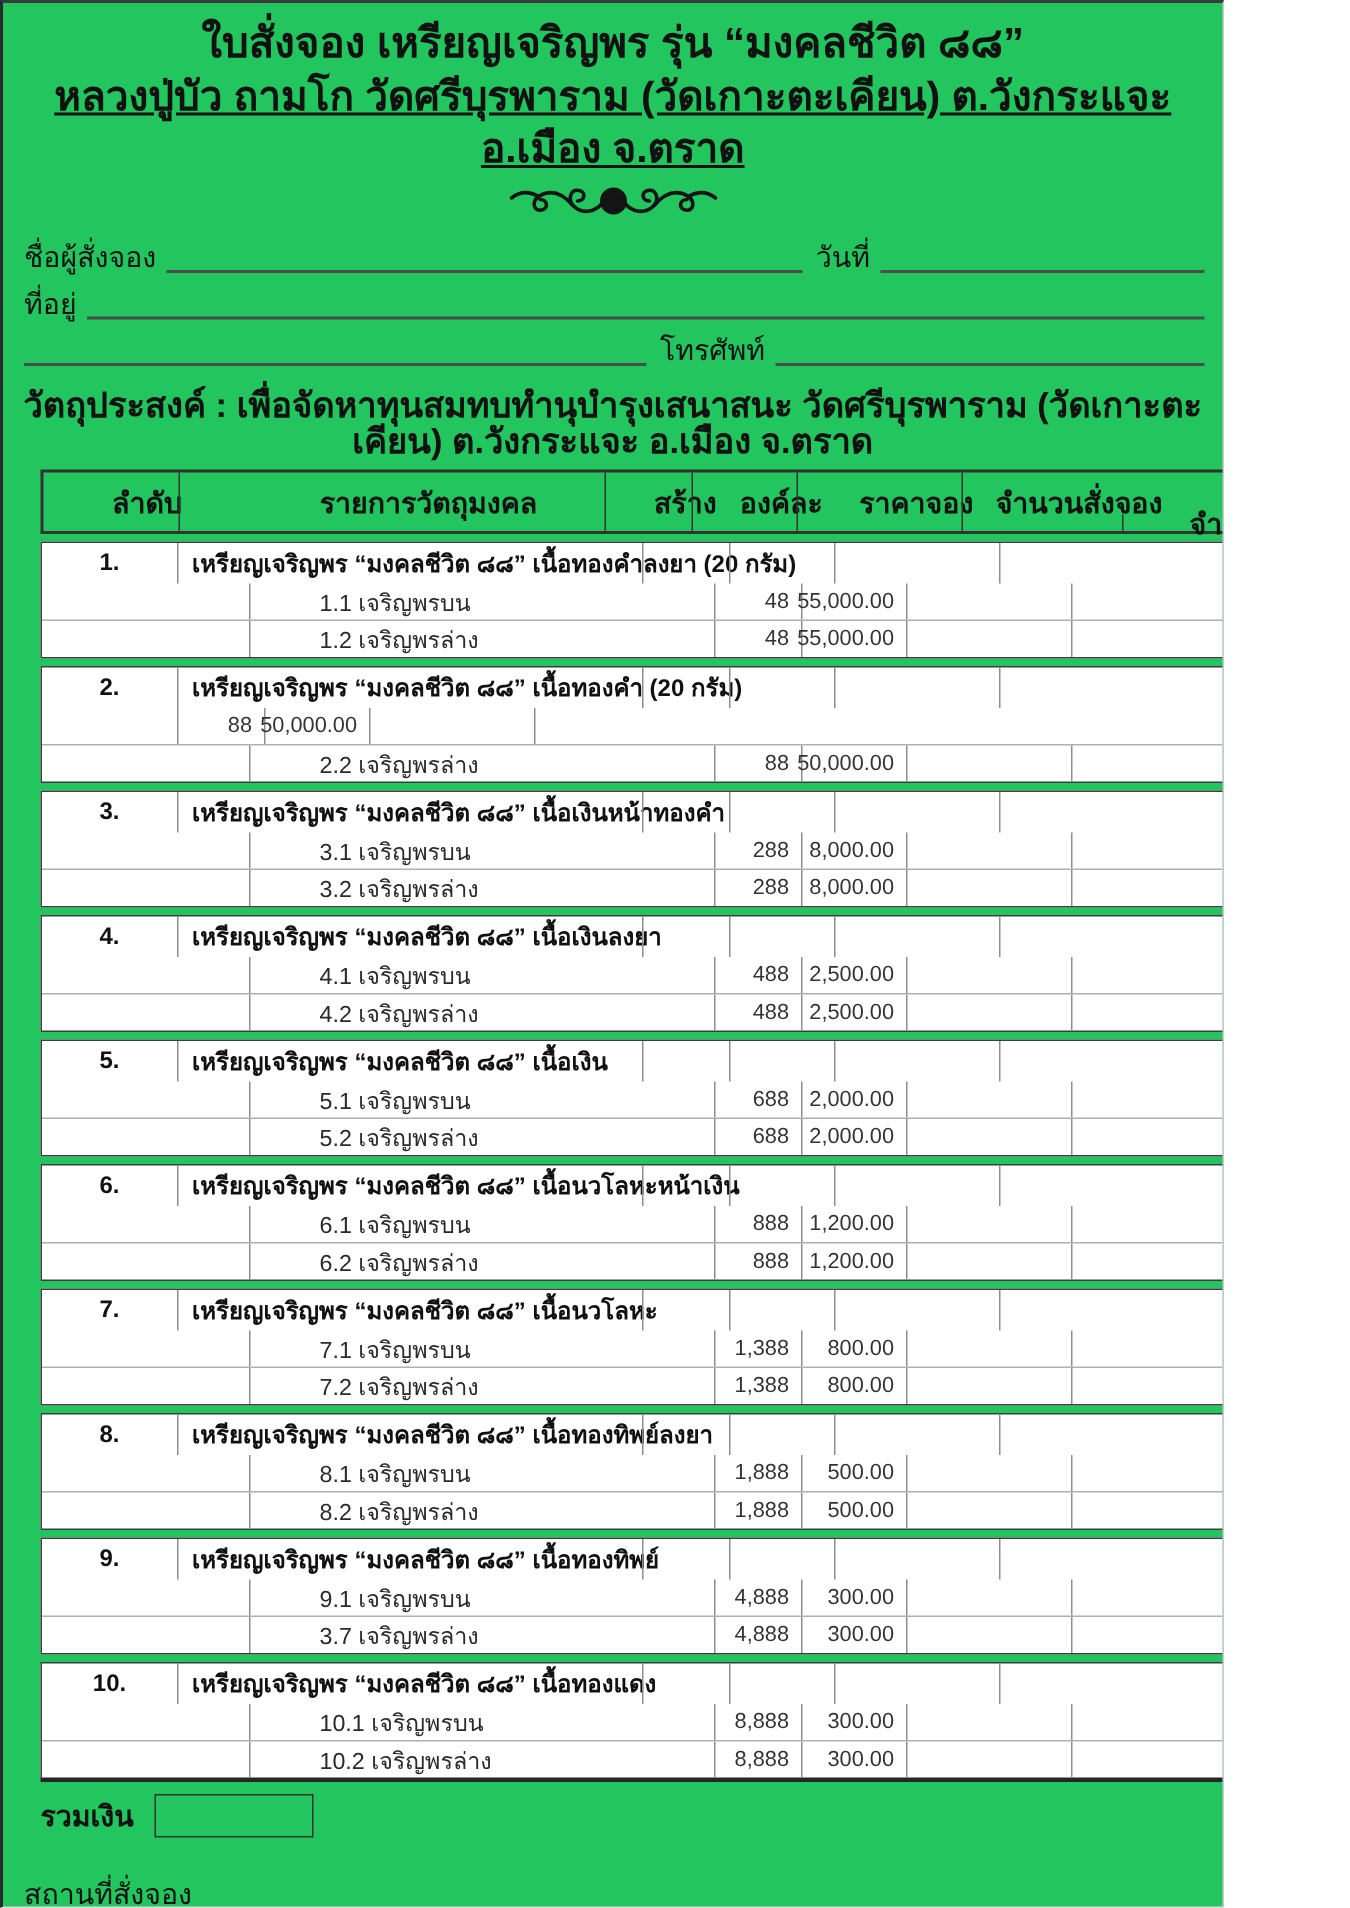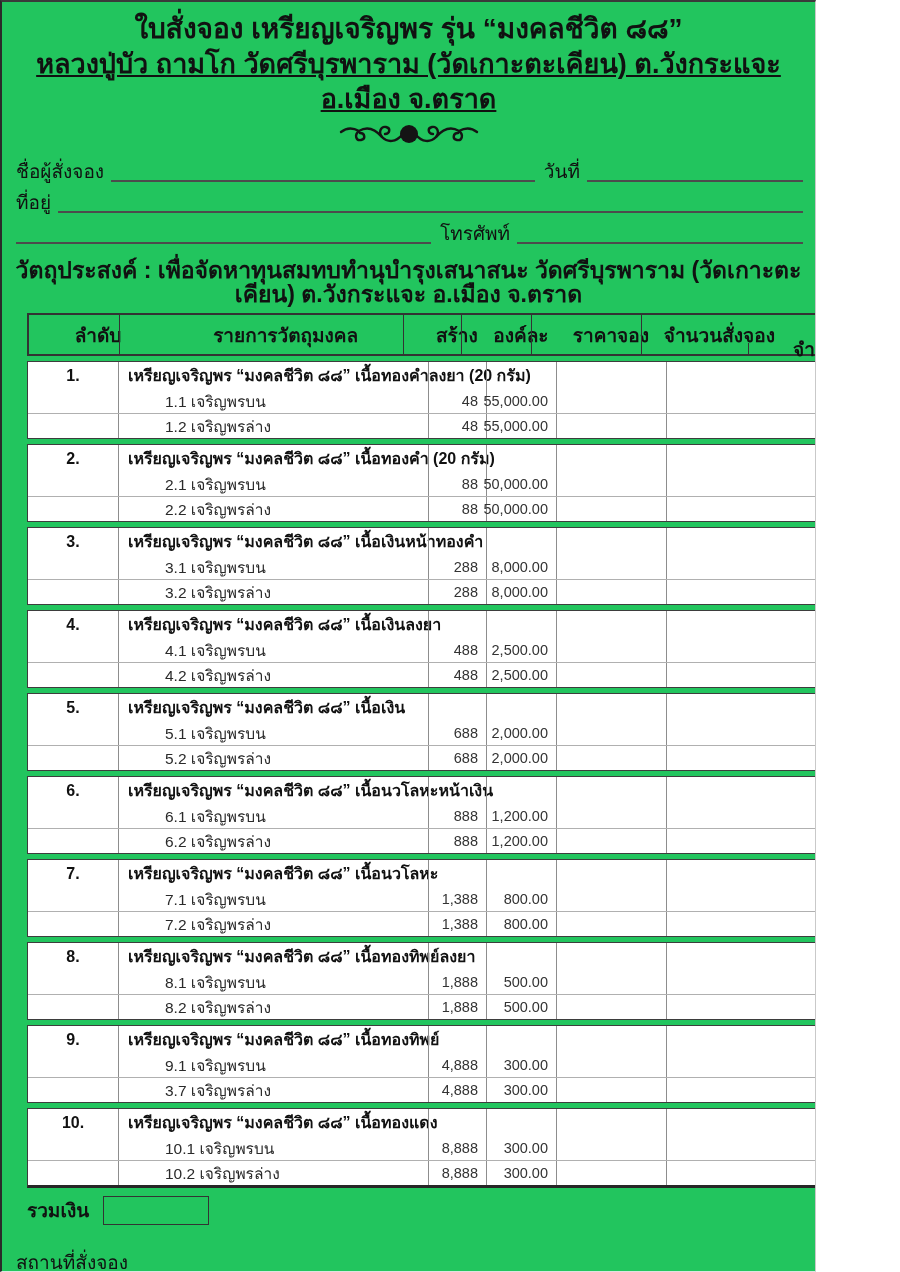--- a/index.html
+++ b/index.html
@@ -36,21 +36,21 @@
   .group{border:1.5px solid #3d3d3d;box-sizing:border-box;margin-top:5px;background:#fff;}
   .group:last-child{border-bottom:3px solid #262626;}
   .trow{display:flex;}
   .name-row{height:27px;}
   .sub-row{height:24px;}
   .sub-row.second{border-top:1px solid #b0b0b0;}
   .cell{box-sizing:border-box;border-left:1px solid #8d8d8d;display:flex;align-items:center;overflow:visible;}
   .cell.c0{border-left:none;justify-content:center;}
   .no-cell{font-weight:bold;font-size:16px;}
   .name-cell{font-weight:bold;font-size:16px;padding-left:9px;white-space:nowrap;}
-  .item-cell{font-size:15.5px;color:#2a2a2a;padding-left:46px;white-space:nowrap;}
+  .item-cell{font-size:15.5px;color:#2a2a2a;padding-left:46px;white-space:nowrap;margin-left:48px;}
   .num-cell{justify-content:flex-end;padding-right:8px;font-size:14.5px;color:#333;}
   .total-row{display:flex;justify-content:flex-start;align-items:center;margin-top:7px;}
   .total-label{font-weight:bold;font-size:19px;margin-right:14px;}
   .total-box{width:106px;height:29px;border:1.5px solid #333;box-sizing:border-box;
              display:flex;align-items:center;justify-content:flex-end;padding-right:6px;font-size:15px;}
   
   .footfields{margin:20px 12px 0 14px;}
   .footfields .frow{height:33px;}
 </style>
 </head>
@@ -142,21 +142,20 @@
             <div class="cell c0 no-cell">2.</div>
             <div class="cell c1 name-cell">เหรียญเจริญพร “มงคลชีวิต ๘๘” เนื้อทองคำ (20 กรัม)</div>
             <div class="cell c2"></div>
             <div class="cell c3"></div>
             <div class="cell c4"></div>
             <div class="cell c5"></div>
             <div class="cell c6"></div>
           </div>
           <div class="trow sub-row">
             <div class="cell c0"></div>
-            <div class="cell c1 item-cell">2.1 เจริญพรบน</div>
             <div class="cell c2 num-cell">88</div>
             <div class="cell c3 num-cell">50,000.00</div>
             <div class="cell c4 num-cell"></div>
             <div class="cell c5 num-cell"></div>
             <div class="cell c6 num-cell"></div>
           </div>
           <div class="trow sub-row second">
             <div class="cell c0"></div>
             <div class="cell c1 item-cell">2.2 เจริญพรล่าง</div>
             <div class="cell c2 num-cell">88</div>

